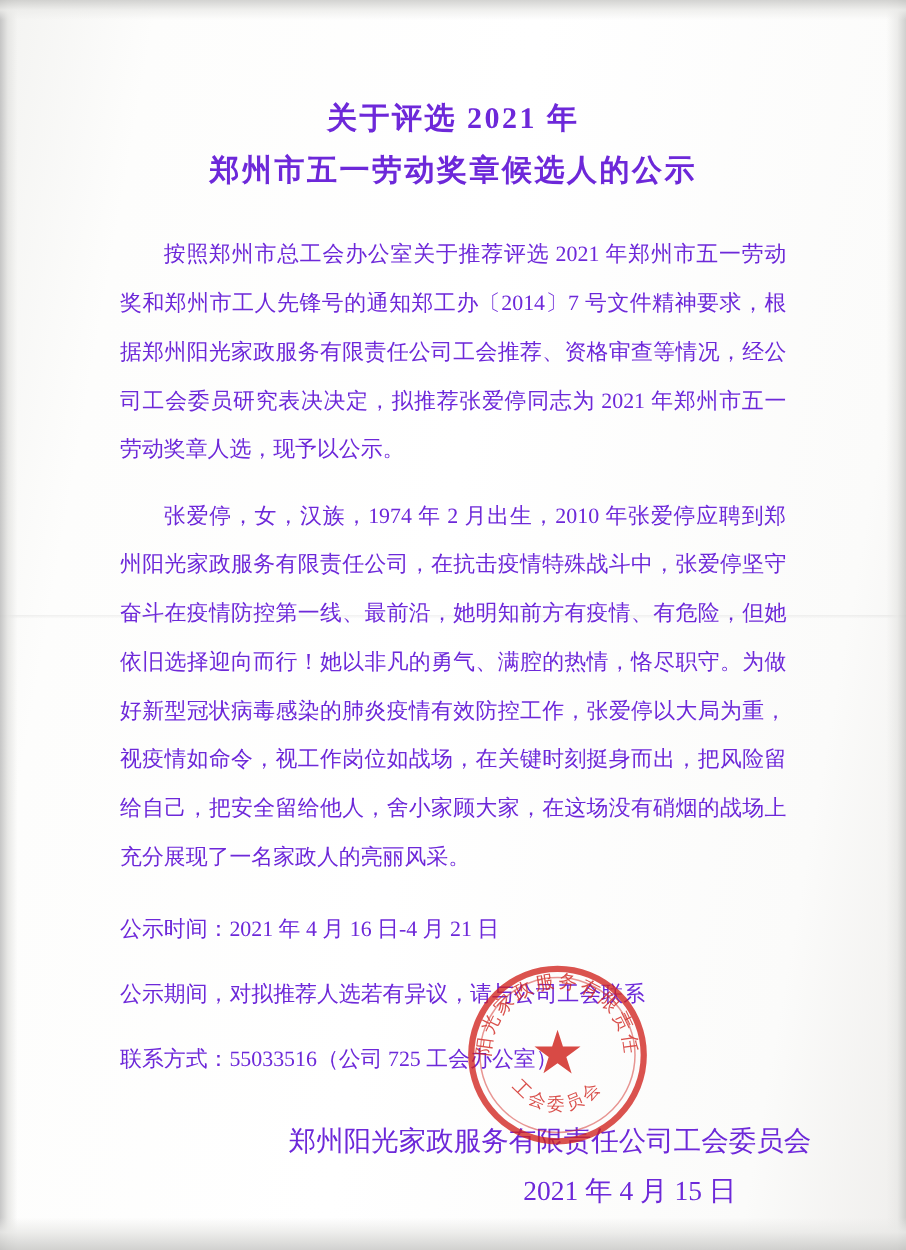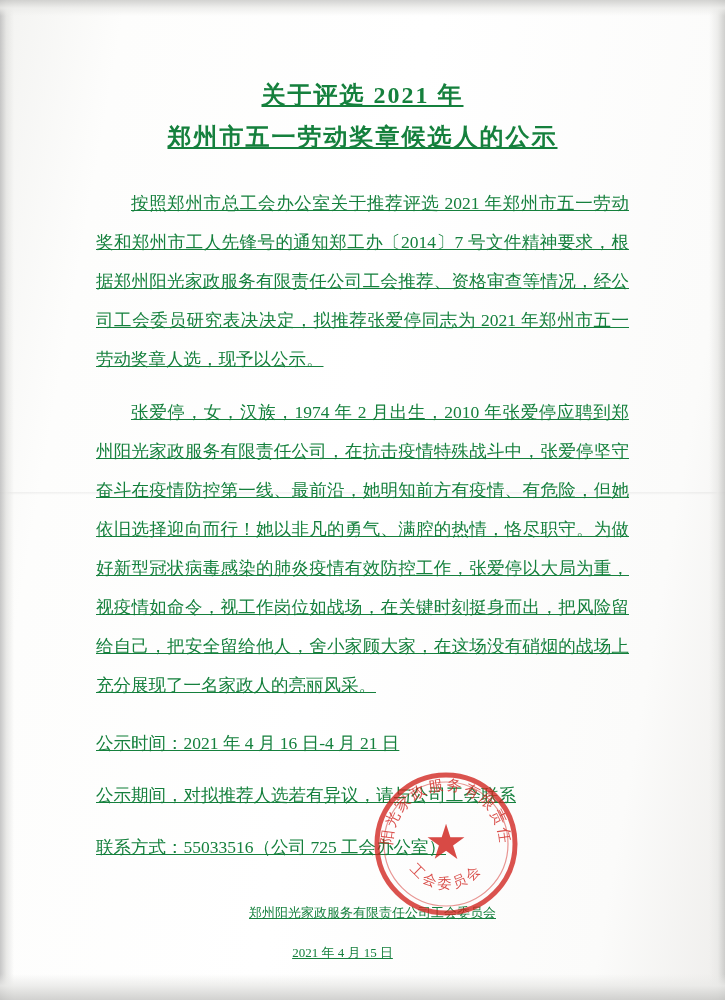--- a/index.html
+++ b/index.html
@@ -51,22 +51,21 @@
     left: 0; bottom: 0; width: 725px; height: 26px;
     background: linear-gradient(0deg, #c6c6c4 0%, #e9e9e7 55%, rgba(255,255,255,0) 100%);
     opacity: .8;
   }
 
   #content {
     position: absolute;
     left: 0; top: 0;
     width: 725px;
     height: 818px;
-    color: #15803d;
-    text-decoration: underline;
+    color: #6d28d9;
   }
 
   .title-block {
     margin-top: 74px;
     text-align: center;
     letter-spacing: 1px;
   }
   .title-line {
     font-size: 24px;
     font-weight: bold;
@@ -89,23 +88,23 @@
     text-indent: 0;
     margin: 0 0 12px 0;
   }
   .tail-block {
     margin: 18px 96px 0 96px;
     font-size: 17.5px;
     line-height: 40px;
   }
   .signature {
     margin: 26px 64px 0 96px;
-    font-size: 13px;
+    font-size: 22px;
     line-height: 40px;
-    text-align: center;
+    text-align: right;
   }
   .sig-line {
     display: block;
     padding-right: 12px;
   }
   .sig-date {
     display: block;
     padding-right: 72px;
   }
 

